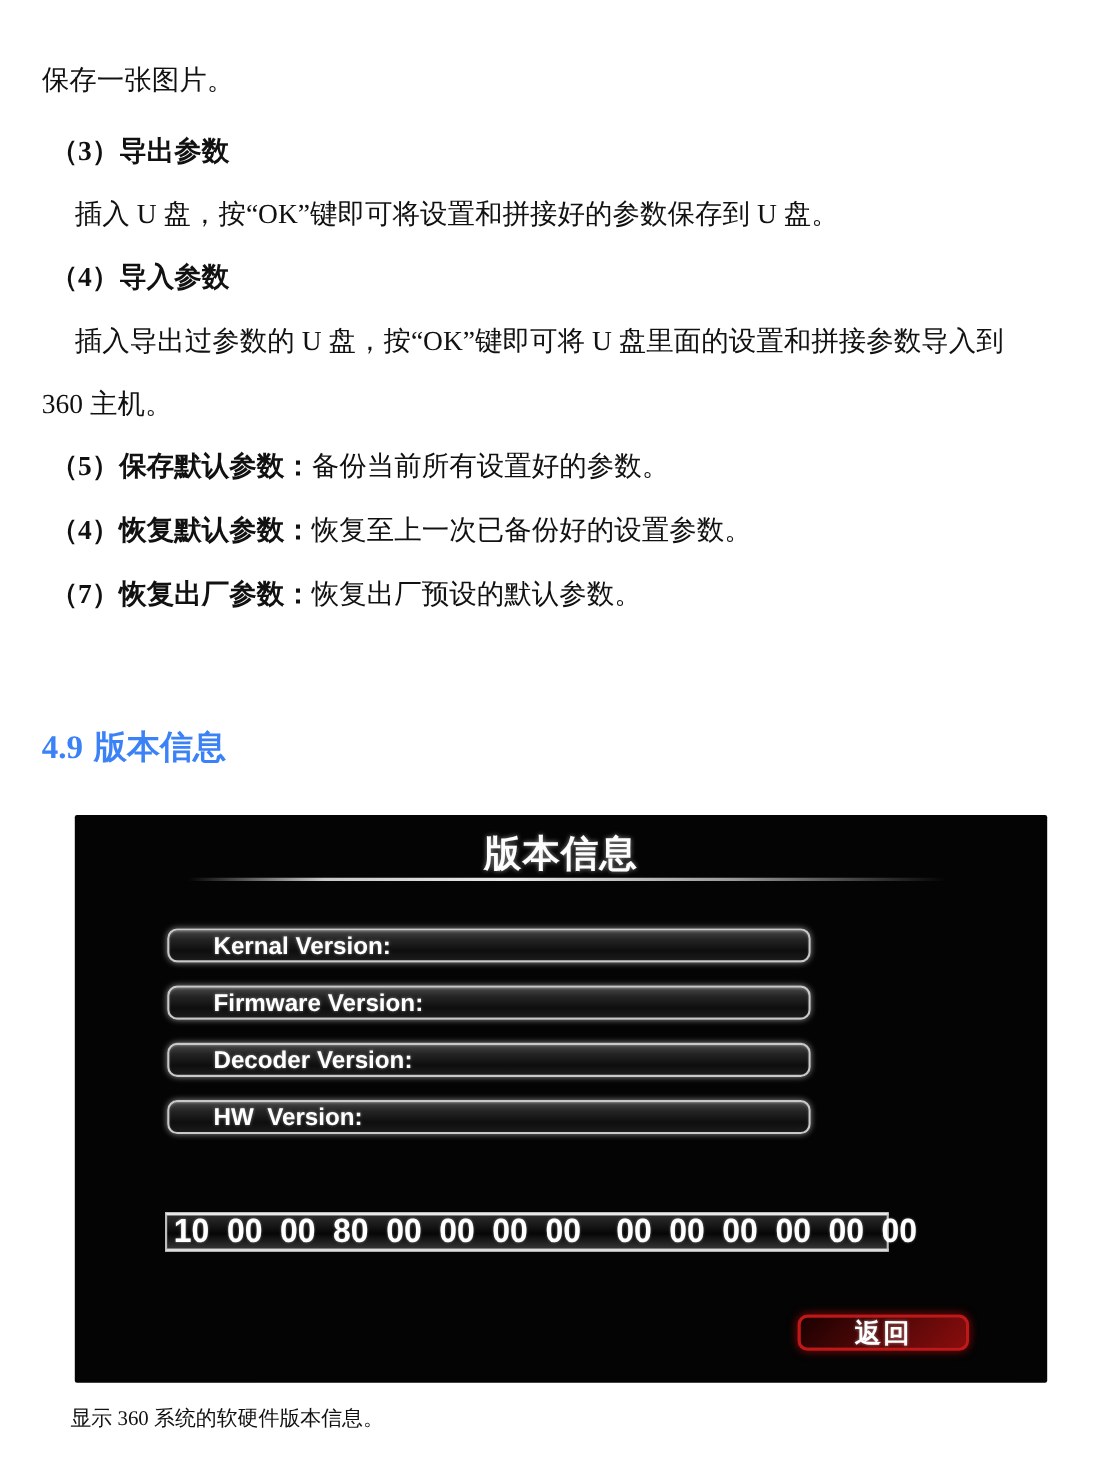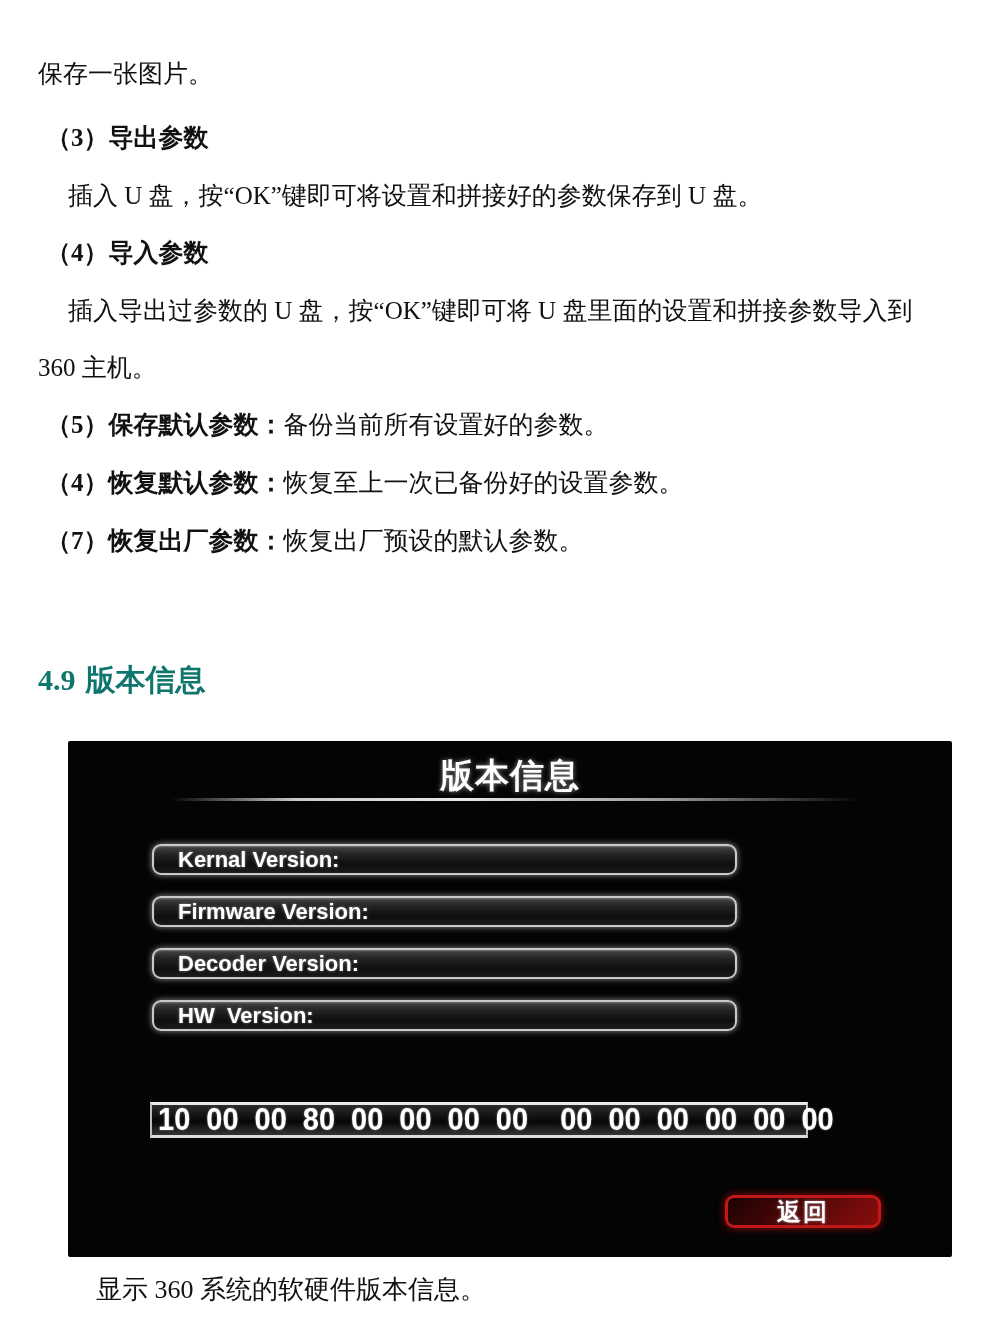--- a/index.html
+++ b/index.html
@@ -10,24 +10,24 @@
   .page{width:1000px;height:1342px;position:relative;}
 
   
   .p{font-size:25px;line-height:32px;margin:0 20px 0 38px;white-space:pre-wrap;}
   .p.first{margin-top:58px;}
   .numbered{margin-left:46px;font-weight:bold;}
   .indent{margin-left:68px;}
   .mt32{margin-top:32px;} .mt26{margin-top:26px;} .mt25{margin-top:25px;}
   .lead{font-weight:bold;}
   .section-heading{
-    margin:104px 0 12px 38px;font-size:30px;line-height:38px;font-weight:bold;color:#0f766e;
+    margin:104px 0 12px 38px;font-size:30px;line-height:38px;font-weight:bold;color:#3b82f6;
   }
   .section-heading .sec-title{margin-left:10px;font-family:"Liberation Sans","DejaVu Sans",sans-serif;}
-  .caption{margin:17px 20px 0 96px;font-size:26px;line-height:32px;}
+  .caption{margin:17px 20px 0 64px;font-size:19px;line-height:32px;}
 
   
   .screen{
     position:relative;margin:42px 0 0 68px;width:884px;height:516px;
     background:#040404;border-radius:2px;
     font-family:"Liberation Sans","DejaVu Sans",sans-serif;
   }
   .screen-title{
     position:absolute;top:12px;left:0;width:100%;text-align:center;
     font-size:34px;font-weight:bold;color:#fdfdfd;letter-spacing:1px;
@@ -35,21 +35,21 @@
   }
   .divider{
     position:absolute;top:57px;left:103px;width:689px;height:3px;border-radius:2px;
     background:linear-gradient(90deg,rgba(190,190,190,0) 0%,#c9c9c9 18%,#e8e8e8 42%,#9a9a9a 72%,rgba(140,140,140,0) 100%);
   }
   .rows{position:absolute;top:103px;left:84px;width:585px;display:flex;flex-direction:column;gap:21px;}
   .vbar{
     height:31px;border:2px solid #c9c9c9;border-radius:9px;box-sizing:border-box;
     background:linear-gradient(180deg,#454545 0%,#242424 30%,#0e0e0e 68%,#1b1b1b 100%);
     box-shadow:0 0 6px rgba(255,255,255,.55), inset 0 1px 2px rgba(255,255,255,.25);
-    display:flex;align-items:center;padding-left:24px;
+    display:flex;align-items:center;padding-left:40px;
   }
   .vbar span{
     color:#fff;font-size:22px;font-weight:bold;white-space:pre;
     text-shadow:0 0 3px rgba(255,255,255,.45);
   }
   .hexbar{
     position:absolute;top:361px;left:82px;width:658px;height:36px;box-sizing:border-box;
     border-top:3px solid #e9e9e9;border-bottom:3px solid #dcdcdc;
     border-left:2px solid #bdbdbd;border-right:2px solid #bdbdbd;
     background:linear-gradient(180deg,#2c2c2c 0%,#060606 55%,#343434 100%);

